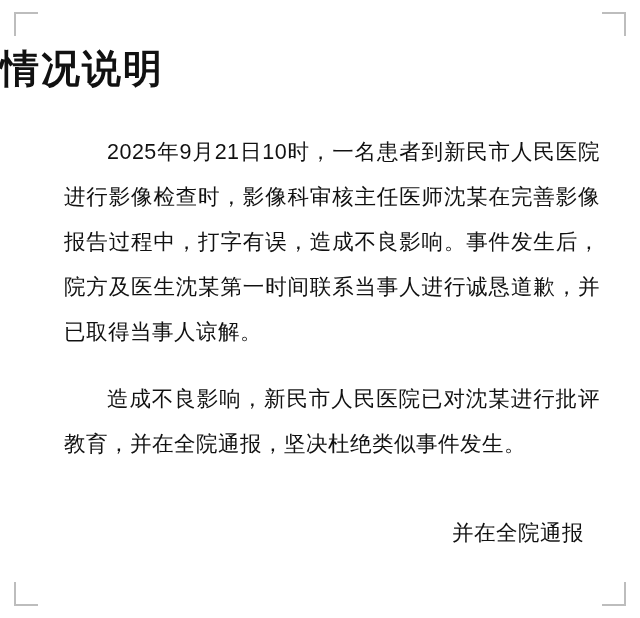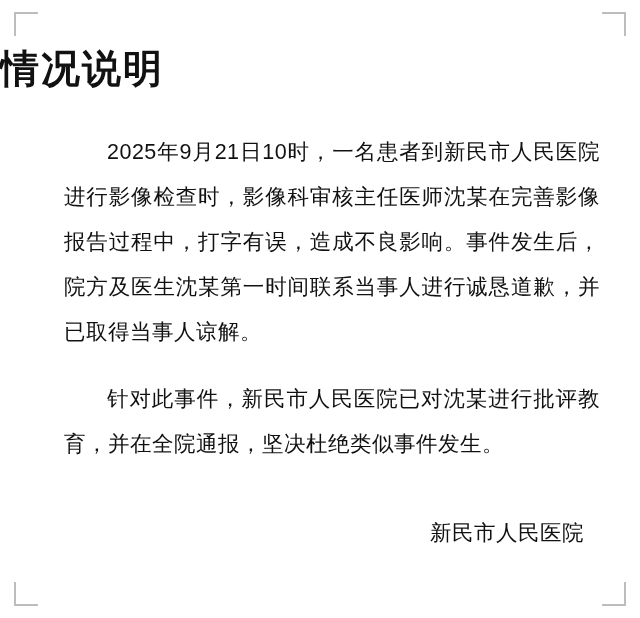--- a/index.html
+++ b/index.html
@@ -107,20 +107,20 @@
 
   <div class="crop-mark crop-tl"></div>
   <div class="crop-mark crop-tr"></div>
   <div class="crop-mark crop-bl"></div>
   <div class="crop-mark crop-br"></div>
 
   <div class="doc-title">情况说明</div>
 
   <div class="body-wrap">
     <p class="para">2025年9月21日10时，一名患者到新民市人民医院进行影像检查时，影像科审核主任医师沈某在完善影像报告过程中，打字有误，造成不良影响。事件发生后，院方及医生沈某第一时间联系当事人进行诚恳道歉，并已取得当事人谅解。</p>
-    <p class="para">针对此事件，新民市人民医院已对沈某进行批评教育，并在全院通报，坚决杜绝类似事件发生。</p>
+    <p class="para">造成不良影响，新民市人民医院已对沈某进行批评教育，并在全院通报，坚决杜绝类似事件发生。</p>
   </div>
 
   <div class="signature">
-    <div class="sig-line">新民市人民医院</div>
+    <div class="sig-line">并在全院通报</div>
   </div>
 
 </div>
 
 </body></html>

